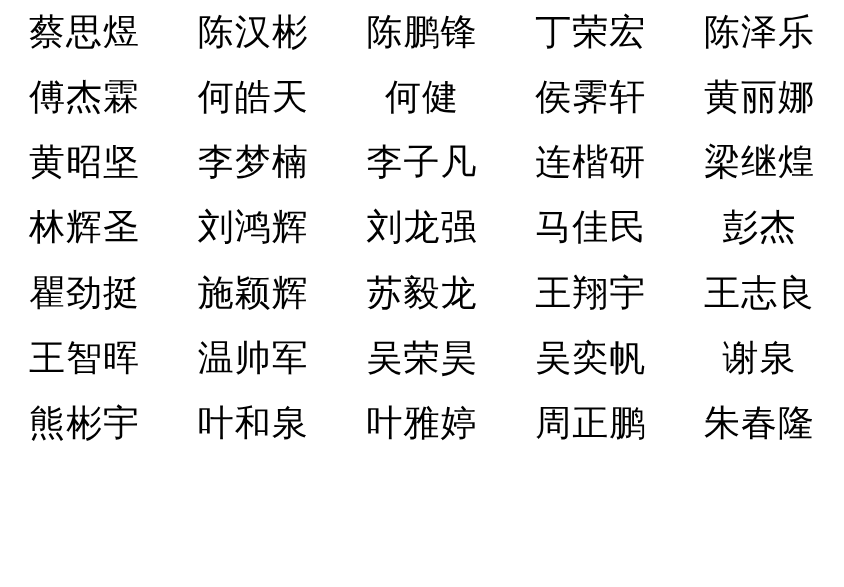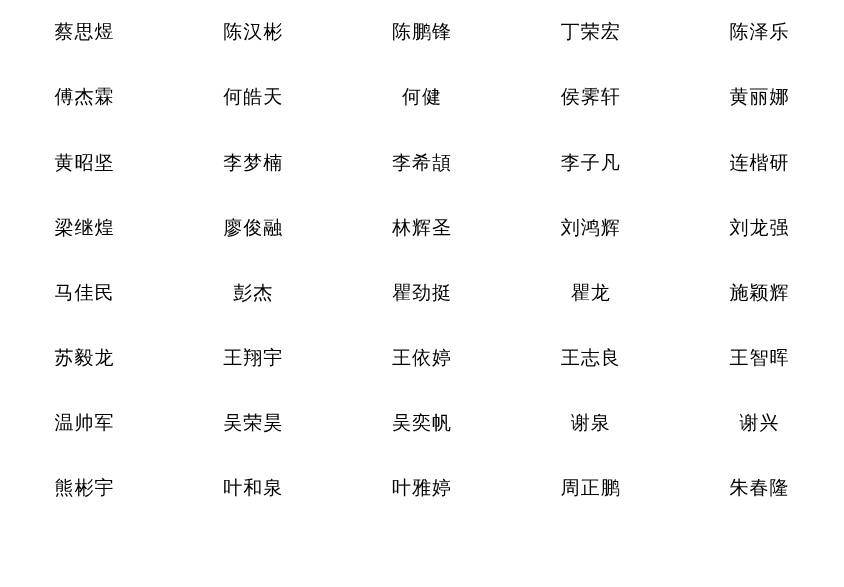--- a/index.html
+++ b/index.html
@@ -20,21 +20,21 @@
     grid-auto-rows: 65.2px;
     width: 844px;
     height: 587px;
     box-sizing: border-box;
     padding: 0;
   }
   .name-cell {
     display: flex;
     align-items: center;
     justify-content: center;
-    font-size: 19px;
+    font-size: 36px;
     line-height: 1.1;
     letter-spacing: 1px;
     white-space: nowrap;
     text-align: center;
   }
   .name-cell.empty {
     visibility: hidden;
   }
 </style>
 </head>
@@ -48,48 +48,43 @@
   <div class="name-cell">陈泽乐</div>
 
   <div class="name-cell">傅杰霖</div>
   <div class="name-cell">何皓天</div>
   <div class="name-cell">何健</div>
   <div class="name-cell">侯霁轩</div>
   <div class="name-cell">黄丽娜</div>
 
   <div class="name-cell">黄昭坚</div>
   <div class="name-cell">李梦楠</div>
-  <div class="name-cell">李希頡</div>
   <div class="name-cell">李子凡</div>
   <div class="name-cell">连楷研</div>
 
   <div class="name-cell">梁继煌</div>
-  <div class="name-cell">廖俊融</div>
   <div class="name-cell">林辉圣</div>
   <div class="name-cell">刘鸿辉</div>
 
   <div class="name-cell">刘龙强</div>
   <div class="name-cell">马佳民</div>
   <div class="name-cell">彭杰</div>
   <div class="name-cell">瞿劲挺</div>
 
-  <div class="name-cell">瞿龙</div>
   <div class="name-cell">施颖辉</div>
   <div class="name-cell">苏毅龙</div>
   <div class="name-cell">王翔宇</div>
-  <div class="name-cell">王依婷</div>
 
   <div class="name-cell">王志良</div>
   <div class="name-cell">王智晖</div>
   <div class="name-cell">温帅军</div>
   <div class="name-cell">吴荣昊</div>
   <div class="name-cell">吴奕帆</div>
 
   <div class="name-cell">谢泉</div>
-  <div class="name-cell">谢兴</div>
   <div class="name-cell">熊彬宇</div>
   <div class="name-cell">叶和泉</div>
   <div class="name-cell">叶雅婷</div>
 
   <div class="name-cell">周正鹏</div>
   <div class="name-cell">朱春隆</div>
   <div class="name-cell empty"></div>
   <div class="name-cell empty"></div>
 </div>
 

